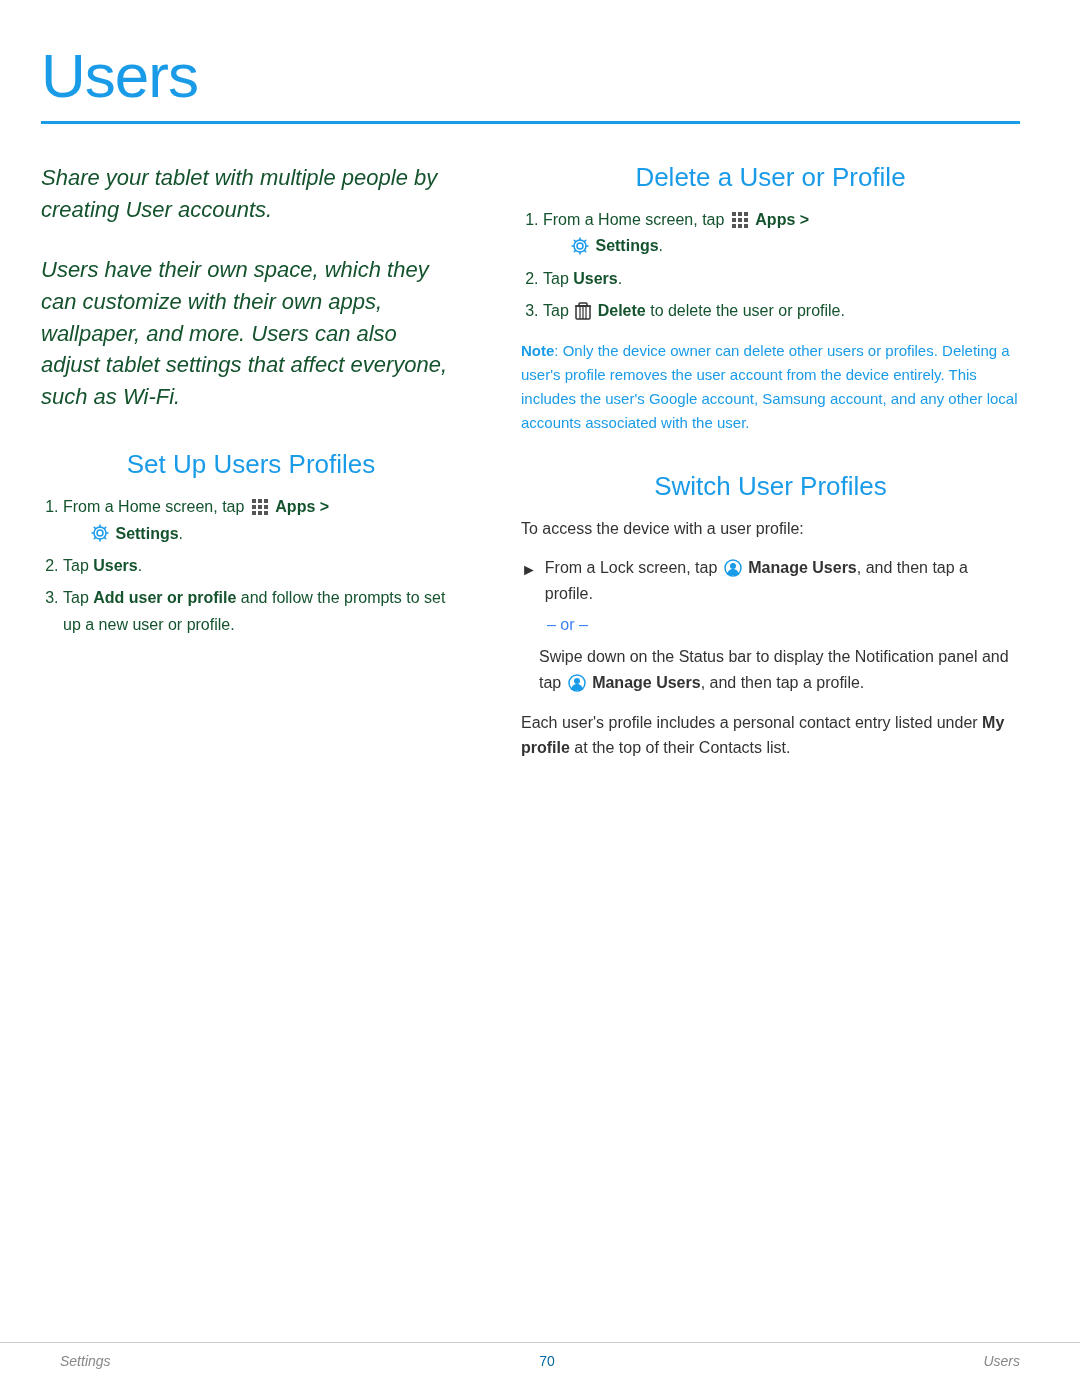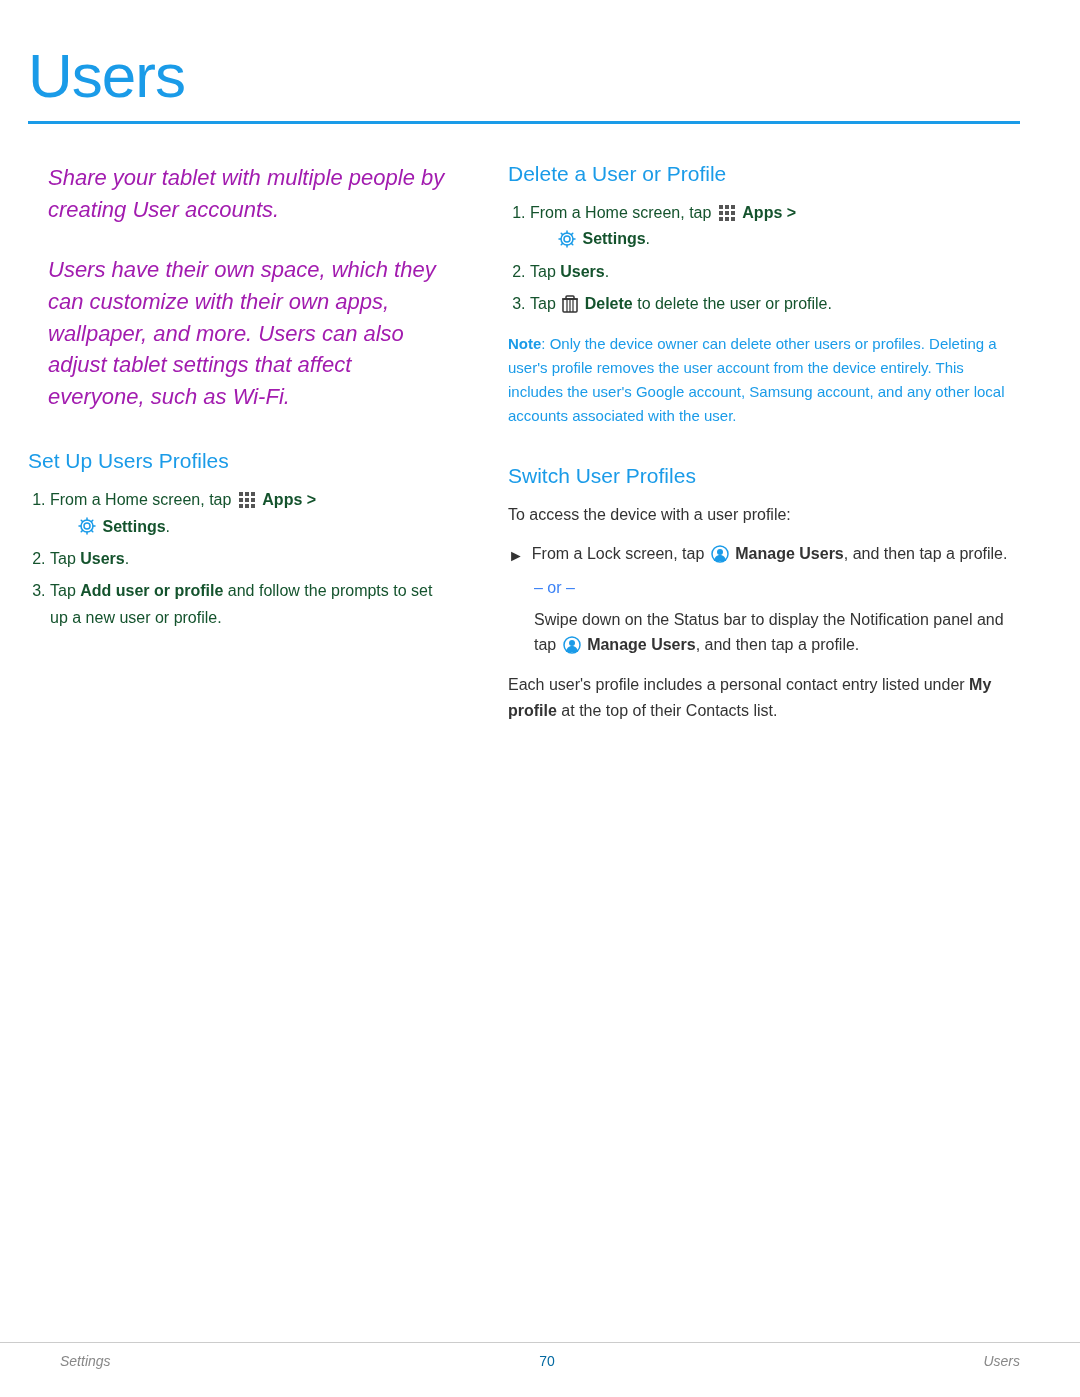--- a/index.html
+++ b/index.html
@@ -13,21 +13,21 @@
       font-family: 'Arial', sans-serif;
       width: 1080px;
       min-height: 1397px;
       position: relative;
       color: #333333;
     }
 
     .page-container {
       width: 1080px;
       min-height: 1397px;
-      padding: 40px 60px 60px 28px;
+      padding: 40px 60px 60px 41px;
       position: relative;
     }
 
     .page-title {
       font-size: 62px;
       color: #1a9be8;
       font-weight: 300;
       margin-bottom: 10px;
       letter-spacing: -1px;
     }
@@ -47,33 +47,33 @@
       flex: 0 0 420px;
       width: 420px;
     }
 
     .right-column {
       flex: 1;
     }
 
     .intro-text {
       font-size: 22px;
-      color: #a21caf;
+      color: #14532d;
       font-style: italic;
       line-height: 1.45;
       margin-bottom: 28px;
-      margin-left: 20px;
     }
 
     .section-heading {
-      font-size: 21px;
+      font-size: 26px;
       color: #1a9be8;
       font-weight: 400;
       margin-bottom: 14px;
       margin-top: 36px;
+      text-align: center;
     }
 
     .section-heading:first-child {
       margin-top: 0;
     }
 
     .body-text {
       font-size: 16px;
       color: #333333;
       line-height: 1.6;
@@ -348,21 +348,21 @@
               <circle cx="9" cy="7" r="3" fill="#1a9be8"></circle>
               <path d="M3 16c0-3.31 2.69-6 6-6s6 2.69 6 6" fill="#1a9be8"></path>
             </svg>
           </span>
           <span class="bold">Manage Users</span>, and then tap a profile.
         </span>
       </div>
 
       <p class="or-separator">– or –</p>
 
-      <p class="body-text" style="margin-left:26px;">
+      <p class="body-text" style="margin-left:18px;">
         Swipe down on the Status bar to display the Notification panel and tap
         <span class="manage-users-icon">
           <svg viewBox="0 0 18 18" xmlns="http://www.w3.org/2000/svg">
             <circle cx="9" cy="9" r="8" fill="none" stroke="#1a9be8" stroke-width="1.5"></circle>
             <circle cx="9" cy="7" r="3" fill="#1a9be8"></circle>
             <path d="M3 16c0-3.31 2.69-6 6-6s6 2.69 6 6" fill="#1a9be8"></path>
           </svg>
         </span>
         <span class="bold">Manage Users</span>, and then tap a profile.
       </p>

